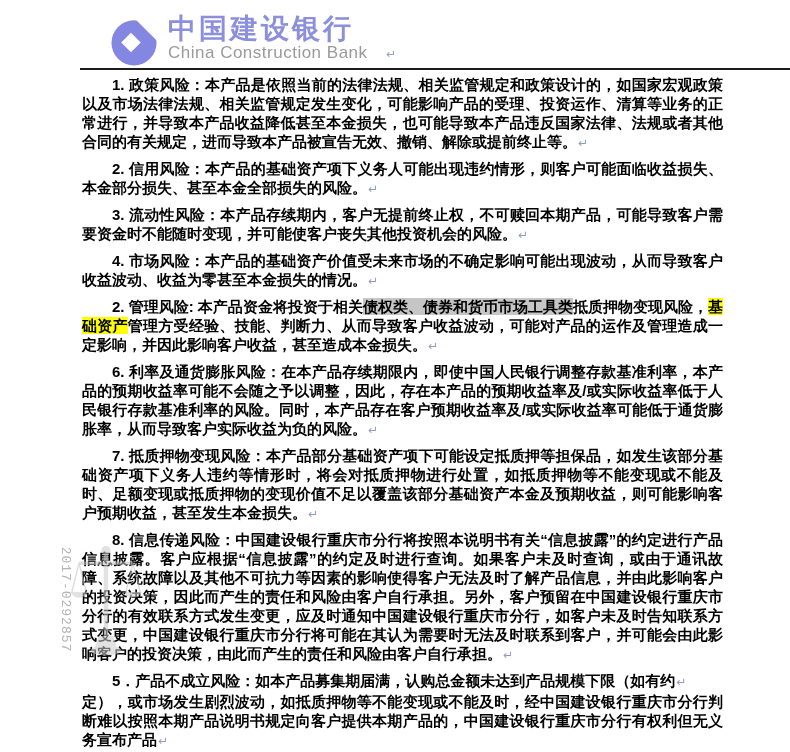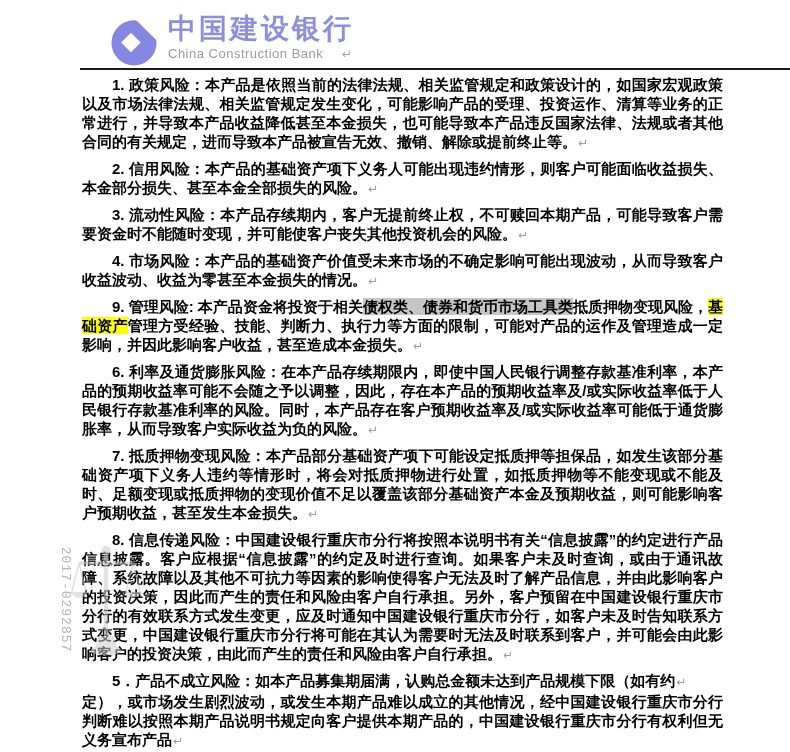--- a/index.html
+++ b/index.html
@@ -6,21 +6,21 @@
   .page{
     position:relative;width:790px;height:752px;background:#ffffff;overflow:hidden;
     font-family:"Liberation Sans","DejaVu Sans",sans-serif;
   }
   
   .header{position:absolute;left:108px;top:14px;height:54px;}
   .logo{position:absolute;left:0;top:2px;width:52px;height:52px;}
   .names{position:absolute;left:60px;top:0;white-space:nowrap;}
   .cn-name{font-size:28px;font-weight:700;color:#8c90dc;letter-spacing:3px;line-height:30px;}
   .en-row{margin-top:1px;line-height:16px;}
-  .en-name{font-size:13px;color:#9a9a9a;letter-spacing:0.5px;}
+  .en-name{font-size:17px;color:#9a9a9a;letter-spacing:0.5px;}
   .hdr-mark{font-size:12px;color:#93a0c0;margin-left:14px;}
   .rule{position:absolute;left:80px;top:68px;width:710px;border-top:2px solid #1c1c1c;}
   
   .body{
     position:absolute;left:82px;top:75px;width:641px;
     font-size:15px;line-height:19px;color:#000;font-weight:700;
     text-align:justify;
   }
   .para{margin:0 0 6px 0;text-indent:2em;}
   .para span{text-indent:0;}
@@ -60,25 +60,25 @@
     </div>
   </div>
 
   <div class="rule"></div>
 
   <div class="body" id="paragraphs">
       <p class="para"><span class="seg-normal">1. 政策风险：本产品是依照当前的法律法规、相关监管规定和政策设计的，如国家宏观政策以及市场法律法规、相关监管规定发生变化，可能影响产品的受理、投资运作、清算等业务的正常进行，并导致本产品收益降低甚至本金损失，也可能导致本产品违反国家法律、法规或者其他合同的有关规定，进而导致本产品被宣告无效、撤销、解除或提前终止等。</span><span class="seg-mark">↵</span></p>
       <p class="para"><span class="seg-normal">2. 信用风险：本产品的基础资产项下义务人可能出现违约情形，则客户可能面临收益损失、本金部分损失、甚至本金全部损失的风险。</span><span class="seg-mark">↵</span></p>
       <p class="para"><span class="seg-normal">3. 流动性风险：本产品存续期内，客户无提前终止权，不可赎回本期产品，可能导致客户需要资金时不能随时变现，并可能使客户丧失其他投资机会的风险。</span><span class="seg-mark">↵</span></p>
       <p class="para"><span class="seg-normal">4. 市场风险：本产品的基础资产价值受未来市场的不确定影响可能出现波动，从而导致客户收益波动、收益为零甚至本金损失的情况。</span><span class="seg-mark">↵</span></p>
-      <p class="para"><span class="seg-normal">9. 管理风险: 本产品资金将投资于相关</span><span class="seg-gray">债权类、债券和货币市场工具类</span><span class="seg-normal">抵质押物变现风险，</span><span class="seg-yellow">基础资产</span><span class="seg-normal">管理方受经验、技能、判断力、执行力等方面的限制，可能对产品的运作及管理造成一定影响，并因此影响客户收益，甚至造成本金损失。</span><span class="seg-mark">↵</span></p>
+      <p class="para"><span class="seg-normal">2. 管理风险: 本产品资金将投资于相关</span><span class="seg-gray">债权类、债券和货币市场工具类</span><span class="seg-normal">抵质押物变现风险，</span><span class="seg-yellow">基础资产</span><span class="seg-normal">管理方受经验、技能、判断力、从而导致客户收益波动，可能对产品的运作及管理造成一定影响，并因此影响客户收益，甚至造成本金损失。</span><span class="seg-mark">↵</span></p>
       <p class="para"><span class="seg-normal">6. 利率及通货膨胀风险：在本产品存续期限内，即使中国人民银行调整存款基准利率，本产品的预期收益率可能不会随之予以调整，因此，存在本产品的预期收益率及/或实际收益率低于人民银行存款基准利率的风险。同时，本产品存在客户预期收益率及/或实际收益率可能低于通货膨胀率，从而导致客户实际收益为负的风险。</span><span class="seg-mark">↵</span></p>
       <p class="para"><span class="seg-normal">7. 抵质押物变现风险：本产品部分基础资产项下可能设定抵质押等担保品，如发生该部分基础资产项下义务人违约等情形时，将会对抵质押物进行处置，如抵质押物等不能变现或不能及时、足额变现或抵质押物的变现价值不足以覆盖该部分基础资产本金及预期收益，则可能影响客户预期收益，甚至发生本金损失。</span><span class="seg-mark">↵</span></p>
       <p class="para"><span class="seg-normal">8. 信息传递风险：中国建设银行重庆市分行将按照本说明书有关“信息披露”的约定进行产品信息披露。客户应根据“信息披露”的约定及时进行查询。如果客户未及时查询，或由于通讯故障、系统故障以及其他不可抗力等因素的影响使得客户无法及时了解产品信息，并由此影响客户的投资决策，因此而产生的责任和风险由客户自行承担。另外，客户预留在中国建设银行重庆市分行的有效联系方式发生变更，应及时通知中国建设银行重庆市分行，如客户未及时告知联系方式变更，中国建设银行重庆市分行将可能在其认为需要时无法及时联系到客户，并可能会由此影响客户的投资决策，由此而产生的责任和风险由客户自行承担。</span><span class="seg-mark">↵</span></p>
-      <p class="para"><span class="seg-normal">5．产品不成立风险：如本产品募集期届满，认购总金额未达到产品规模下限（如有约</span><span class="seg-mark">↵</span><br><span class="seg-normal">定），或市场发生剧烈波动，或发生本期产品难以成立的其他情况，经中国建设银行重庆市分行判断难以按照本期产品说明书规定向客户提供本期产品的，中国建设银行重庆市分行有权利但无义务宣布产品</span><span class="seg-mark">↵</span><br></p>
+      <p class="para"><span class="seg-normal">5．产品不成立风险：如本产品募集期届满，认购总金额未达到产品规模下限（如有约</span><span class="seg-mark">↵</span><br><span class="seg-normal">定），或市场发生剧烈波动，如抵质押物等不能变现或不能及时，经中国建设银行重庆市分行判断难以按照本期产品说明书规定向客户提供本期产品的，中国建设银行重庆市分行有权利但无义务宣布产品</span><span class="seg-mark">↵</span><br></p>
     </div>
 
   <div class="watermark">
     <span class="wm-number">2017-0292857</span>
     <svg class="wm-scale" viewBox="0 0 80 130" aria-hidden="true">
       <g fill="#cbcbcb" stroke="#c0c0c0">
         <circle cx="40" cy="9" r="4.5"></circle>
         <rect x="37.5" y="11" width="5" height="93" stroke="none"></rect>
         <path d="M10 23 L70 23" stroke-width="4" fill="none"></path>
         <path d="M10 23 L2 55 M10 23 L18 55" stroke-width="1.5" fill="none"></path>

